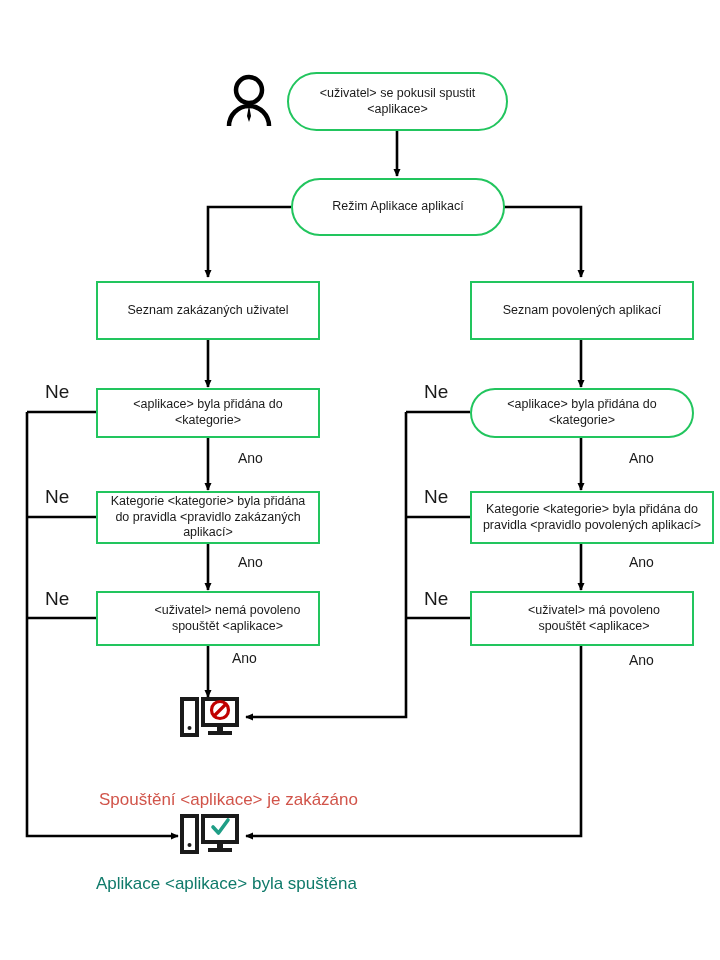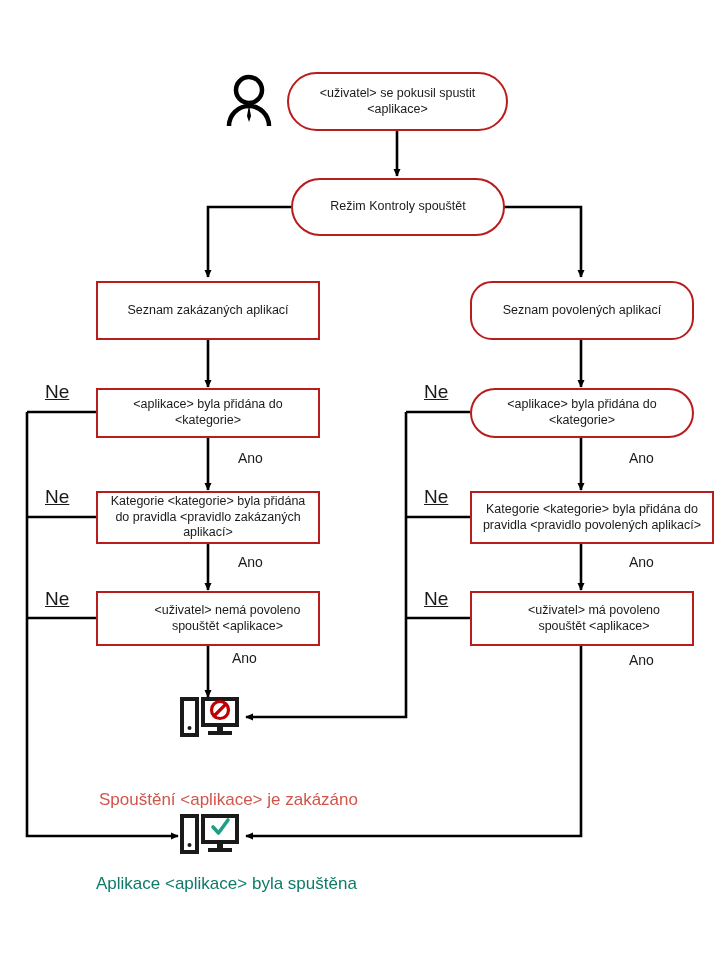--- a/index.html
+++ b/index.html
@@ -8,37 +8,37 @@
     font-family:"Liberation Sans","DejaVu Sans",sans-serif;
     color:#1a1a1a;
     overflow:hidden;
   }
   #stage{position:relative;width:720px;height:960px;}
   svg.layer{position:absolute;left:0;top:0;width:720px;height:960px;}
 
   .node{
     position:absolute;
     box-sizing:border-box;
-    border:2px solid #b91c1c;
+    border:2px solid #22c55e;
     background:#ffffff;
     display:flex;align-items:center;justify-content:center;
     text-align:center;
     line-height:1.25;
     color:#1a1a1a;
   }
   .node span{display:block;padding:0 8px;}
   .rect{border-radius:0;}
   .pill{border-radius:999px;}
 
   .label{
     position:absolute;
     color:#1a1a1a;
     white-space:nowrap;
   }
-  .label-ne{font-size:19px;text-decoration:underline;}
+  .label-ne{font-size:19px;}
   .label-ano{font-size:14px;}
 
   .caption{
     position:absolute;
     white-space:nowrap;
     font-size:17px;
   }
   .caption-blocked{color:#d1544a;}
   .caption-allowed{color:#0f7a6a;}
 
@@ -97,28 +97,28 @@
       <path d="M7,54 A20,20 0 0 1 47,54" fill="none" stroke="#000" stroke-width="4.5"></path>
       <path d="M27,33 L29,44 L27,50 L25,44 Z" fill="#000"></path>
     </svg>
   </div>
 
   <div class="node pill" style="left:287px;top:72px;width:221px;height:59px;font-size:12.5px;">
     <span>&lt;uživatel&gt; se pokusil spustit &lt;aplikace&gt;</span>
   </div>
 
   <div class="node pill" style="left:291px;top:178px;width:214px;height:58px;font-size:12.5px;">
-    <span>Režim Kontroly spouštět</span>
+    <span>Režim Aplikace aplikací</span>
   </div>
 
   <div class="node rect" style="left:96px;top:281px;width:224px;height:59px;font-size:12.5px;">
-    <span>Seznam zakázaných aplikací</span>
+    <span>Seznam zakázaných uživatel</span>
   </div>
 
-  <div class="node rect" style="left:470px;top:281px;width:224px;height:59px;font-size:12.5px;border-radius:22px;">
+  <div class="node rect" style="left:470px;top:281px;width:224px;height:59px;font-size:12.5px;">
     <span>Seznam povolených aplikací</span>
   </div>
 
   <div class="node rect" style="left:96px;top:388px;width:224px;height:50px;font-size:12.5px;">
     <span>&lt;aplikace&gt; byla přidána do &lt;kategorie&gt;</span>
   </div>
 
   <div class="node pill" style="left:470px;top:388px;width:224px;height:50px;font-size:12.5px;">
     <span>&lt;aplikace&gt; byla přidána do &lt;kategorie&gt;</span>
   </div>

